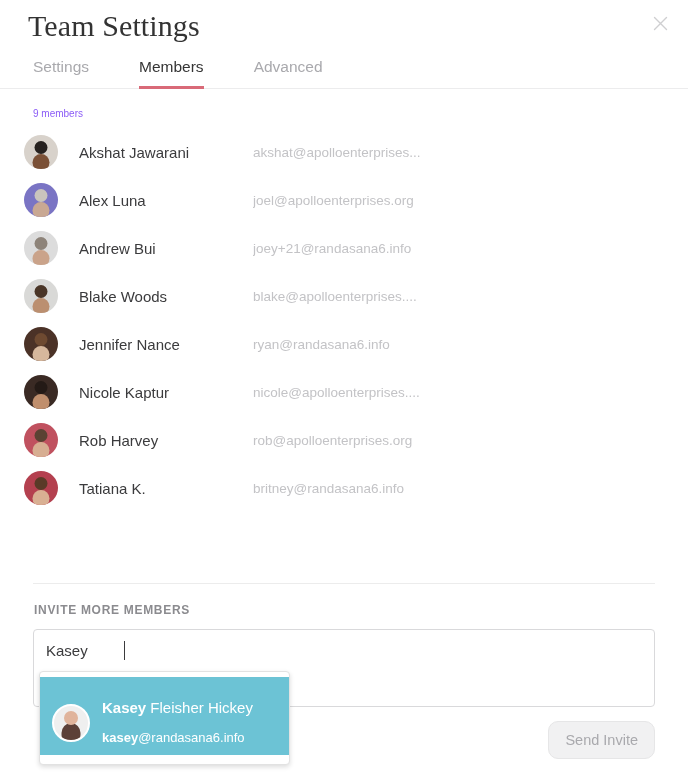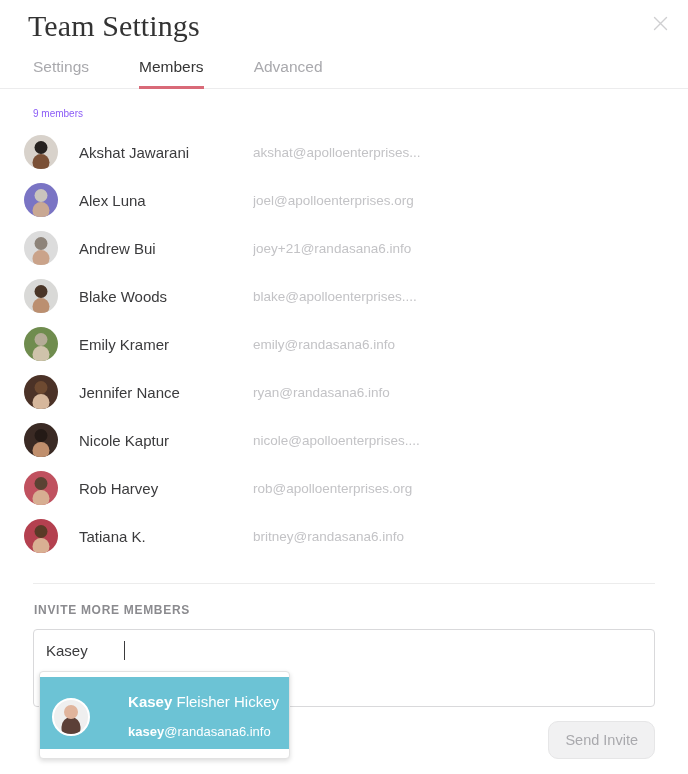--- a/index.html
+++ b/index.html
@@ -229,23 +229,22 @@
     border-radius: 4px;
     box-shadow: 0 2px 5px rgba(0,0,0,0.14);
     padding: 5px 0 9px 0;
     box-sizing: border-box;
     z-index: 10;
   }
   .autocomplete-item {
     display: flex;
     align-items: center;
     background: #6cc3d5;
-    padding: 16px 10px 9px 12px;
+    padding: 22px 10px 9px 12px;
     cursor: pointer;
-    justify-content: space-between;
   }
   .ac-avatar {
     width: 38px;
     height: 38px;
     border-radius: 50%;
     flex: 0 0 auto;
     background: #efefef;
     position: relative;
     overflow: hidden;
     border: 2px solid #ffffff;
@@ -360,28 +359,20 @@
           <div class="member-name">Andrew Bui</div>
           <div class="member-email">joey+21@randasana6.info</div>
         </div>
         <div class="member-row">
           <div class="avatar" style="background: rgb(217, 217, 215);">
             <div class="face" style="background: rgb(187, 143, 112);"></div>
             <div class="head" style="background: rgb(74, 53, 39);"></div>
           </div>
           <div class="member-name">Blake Woods</div>
           <div class="member-email">blake@apolloenterprises....</div>
-        </div>
-        <div class="member-row">
-          <div class="avatar" style="background: rgb(111, 140, 78);">
-            <div class="face" style="background: rgb(207, 195, 171);"></div>
-            <div class="head" style="background: rgb(181, 172, 151);"></div>
-          </div>
-          <div class="member-name">Emily Kramer</div>
-          <div class="member-email">emily@randasana6.info</div>
         </div>
         <div class="member-row">
           <div class="avatar" style="background: rgb(75, 50, 39);">
             <div class="face" style="background: rgb(214, 183, 156);"></div>
             <div class="head" style="background: rgb(110, 74, 49);"></div>
           </div>
           <div class="member-name">Jennifer Nance</div>
           <div class="member-email">ryan@randasana6.info</div>
         </div>
         <div class="member-row">

